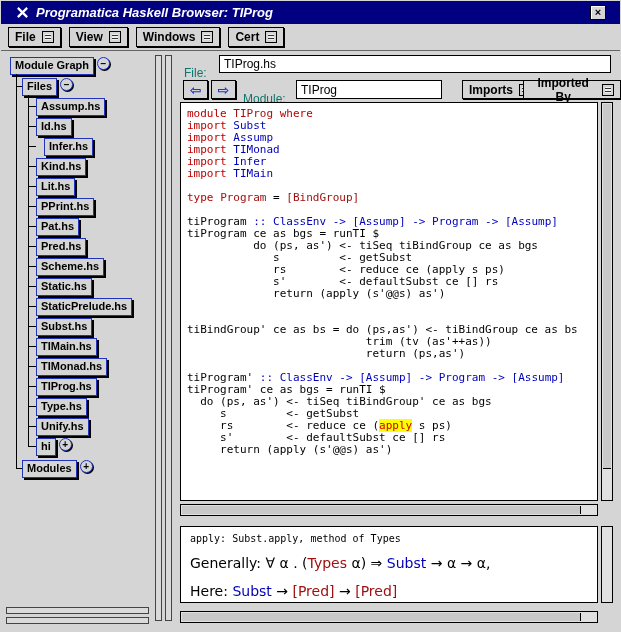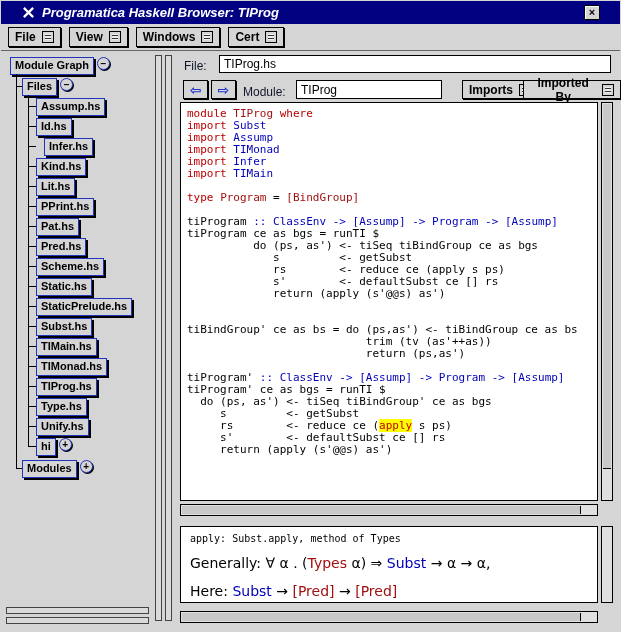--- a/index.html
+++ b/index.html
@@ -4,39 +4,39 @@
 <style>
   * { box-sizing: border-box; margin: 0; padding: 0; }
   body { margin: 0; background: #ffffff; }
   .window {
     position: relative; width: 621px; height: 632px;
     background: #d5d5d5; outline: 1px solid #222; overflow: hidden;
     font-family: "Liberation Sans", sans-serif;
   }
   
   .titlebar { position: absolute; left: 1px; top: 1px; width: 619px; height: 23px;
-    background: #000080; display: flex; align-items: center; gap: 6px; padding: 0 20px; }
+    background: #000080; display: flex; align-items: center; gap: 6px; padding: 0 14px; }
   .app-icon { width: 15px; height: 15px; display: inline-flex; align-items: center; justify-content: center; }
   .title-text { color: #fff; font: bold italic 13px "Liberation Sans", sans-serif; flex: 1;
     white-space: nowrap; overflow: hidden; }
   .close-btn { width: 16px; height: 15px; background: #d5d5d5; border: 1px solid #000;
     box-shadow: inset 1px 1px 0 #fff; color: #000; font: bold 11px/13px "Liberation Sans", sans-serif;
     text-align: center; cursor: default; }
   
   .menubar { position: absolute; left: 1px; top: 24px; width: 619px; height: 27px;
     display: flex; align-items: center; gap: 8px; padding: 0 7px;
     border-bottom: 1px solid #666; background: #d5d5d5; }
   .menu-button { display: inline-flex; align-items: center; gap: 6px; height: 20px; padding: 0 6px;
     background: #d5d5d5; border: 1px solid #000; box-shadow: 1px 1px 0 #000; }
   .menu-label { font: bold 12px "Liberation Sans", sans-serif; color: #000; }
   .menu-box-icon { width: 12px; height: 12px; border: 1px solid #000; background-color: #efefef;
     background-image: repeating-linear-gradient(to bottom, #333 0, #333 1px, transparent 1px, transparent 3px);
     background-clip: content-box; padding: 2px; }
   
-  .lbl { position: absolute; font: 12px "Liberation Sans", sans-serif; color: #0f172a; }
+  .lbl { position: absolute; font: 12px "Liberation Sans", sans-serif; color: #0f766e; margin-top: 7px; }
   .file-label { left: 184px; top: 59px; }
   .module-label { left: 243px; top: 85px; }
   .field { position: absolute; background: #fff; border: 1px solid #000;
     font: 12px "Liberation Sans", sans-serif; padding: 0 4px; outline: none; }
   .file-field { left: 219px; top: 55px; width: 392px; height: 18px; }
   .module-field { left: 296px; top: 80px; width: 146px; height: 19px; }
   
   .btn3d { position: absolute; display: inline-flex; align-items: center; gap: 6px;
     background: #d5d5d5; border: 1px solid #000; box-shadow: 1px 1px 0 #000;
     font: bold 12px "Liberation Sans", sans-serif; color: #000; padding: 0 6px; height: 19px; cursor: default; }

